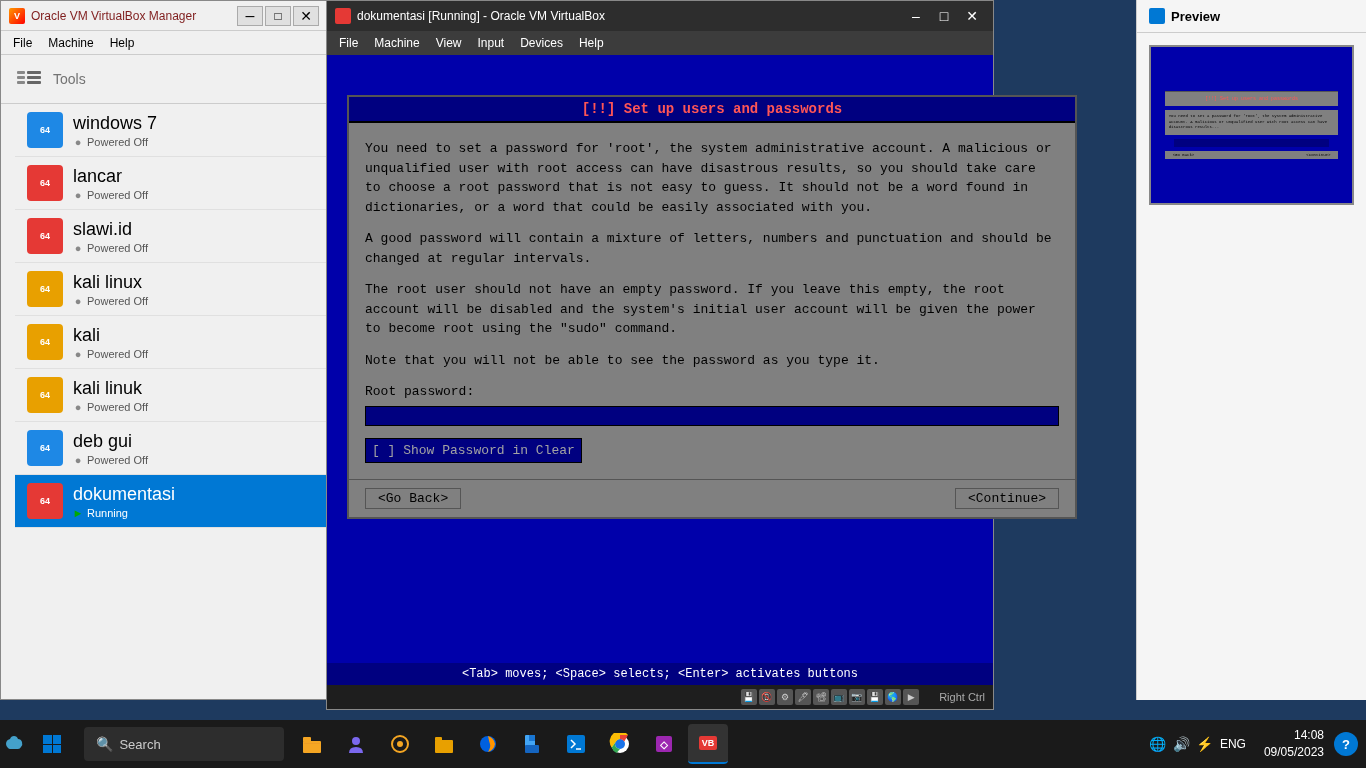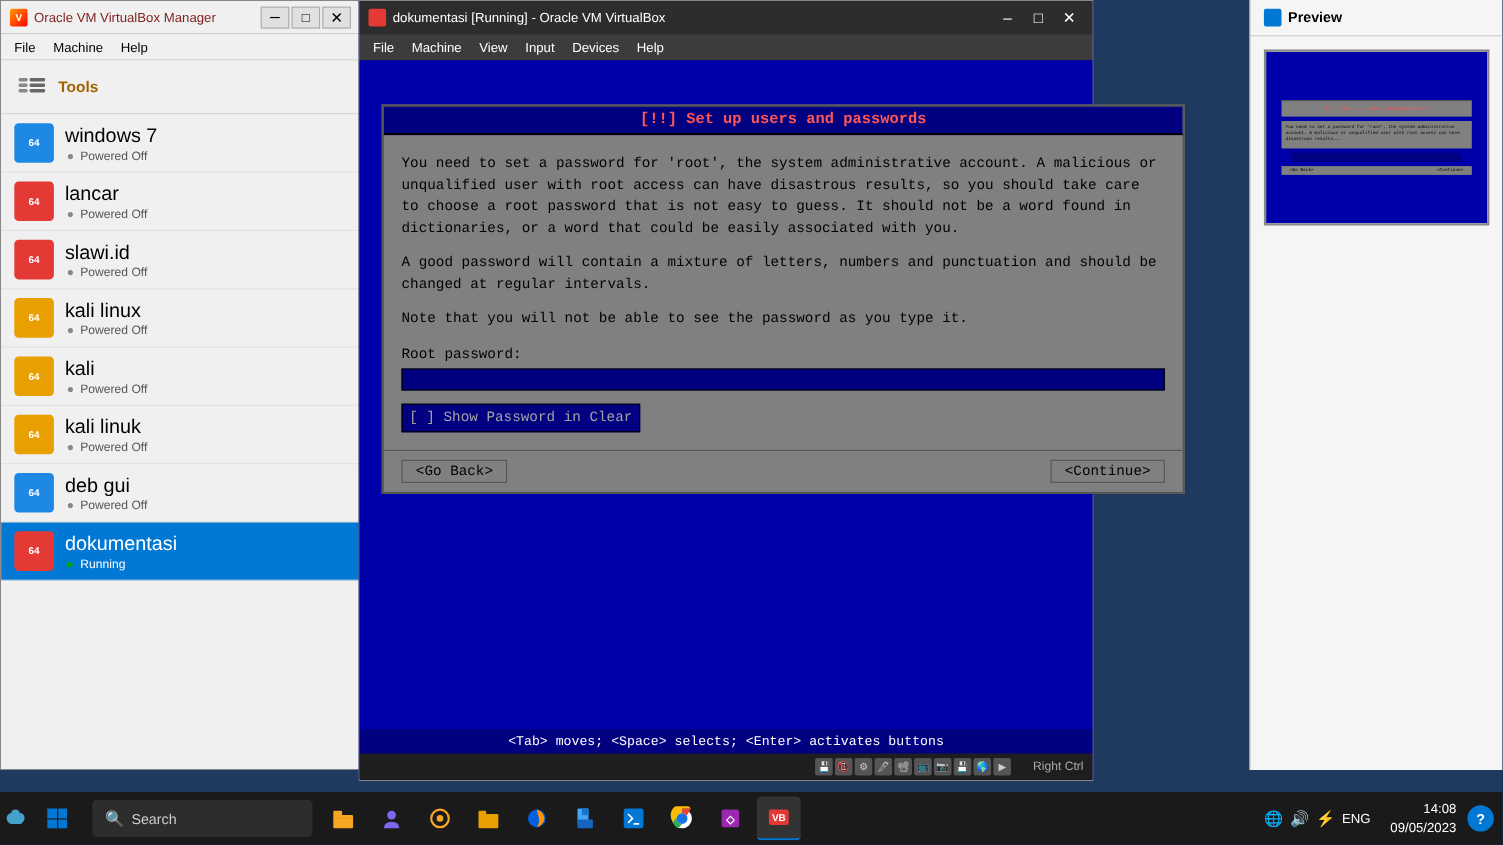--- a/index.html
+++ b/index.html
@@ -174,29 +174,30 @@
       width: 32px;
       height: 32px;
       margin-right: 8px;
       display: flex;
       align-items: center;
       justify-content: center;
     }
 
     .vbm-tools-label {
       font-size: 14px;
-      font-weight: bold;
-      color: #a16207;
+      font-weight: normal;
+      color: #737373;
     }
 
     
     .vm-list {
       flex: 1;
       overflow-y: auto;
       background: #f0f0f0;
+      margin-left: 14px;
     }
 
     .vm-item {
       display: flex;
       align-items: center;
       padding: 8px 12px;
       cursor: pointer;
       border-bottom: 1px solid #e0e0e0;
     }
 
@@ -478,20 +479,21 @@
       flex-direction: column;
     }
 
     .preview-title {
       padding: 8px 12px;
       font-size: 13px;
       font-weight: bold;
       color: #000;
       border-bottom: 1px solid #ccc;
       display: flex;
+      align-items: center;
       gap: 6px;
     }
 
     .preview-title-icon {
       width: 16px;
       height: 16px;
       background: #0078d4;
       border-radius: 2px;
     }
 
@@ -716,20 +718,21 @@
     </div>
 
     <div class="vm-screen">
       <div class="vm-content">
 
         <div class="dialog-box">
           <div class="dialog-title">[!!] Set up users and passwords</div>
           <div class="dialog-body">
             <p>You need to set a password for 'root', the system administrative account. A malicious or unqualified user with root access can have disastrous results, so you should take care to choose a root password that is not easy to guess. It should not be a word found in dictionaries, or a word that could be easily associated with you.</p>
             <p>A good password will contain a mixture of letters, numbers and punctuation and should be changed at regular intervals.</p>
+            <p>The root user should not have an empty password. If you leave this empty, the root account will be disabled and the system's initial user account will be given the power to become root using the "sudo" command.</p>
             <p>Note that you will not be able to see the password as you type it.</p>
             <div class="dialog-label">Root password:</div>
             <div class="dialog-input"></div>
             <div class="dialog-checkbox">[ ] Show Password in Clear</div>
           </div>
           <div class="dialog-buttons">
             <button class="dialog-btn">&lt;Go Back&gt;</button>
             <button class="dialog-btn">&lt;Continue&gt;</button>
           </div>
         </div>

